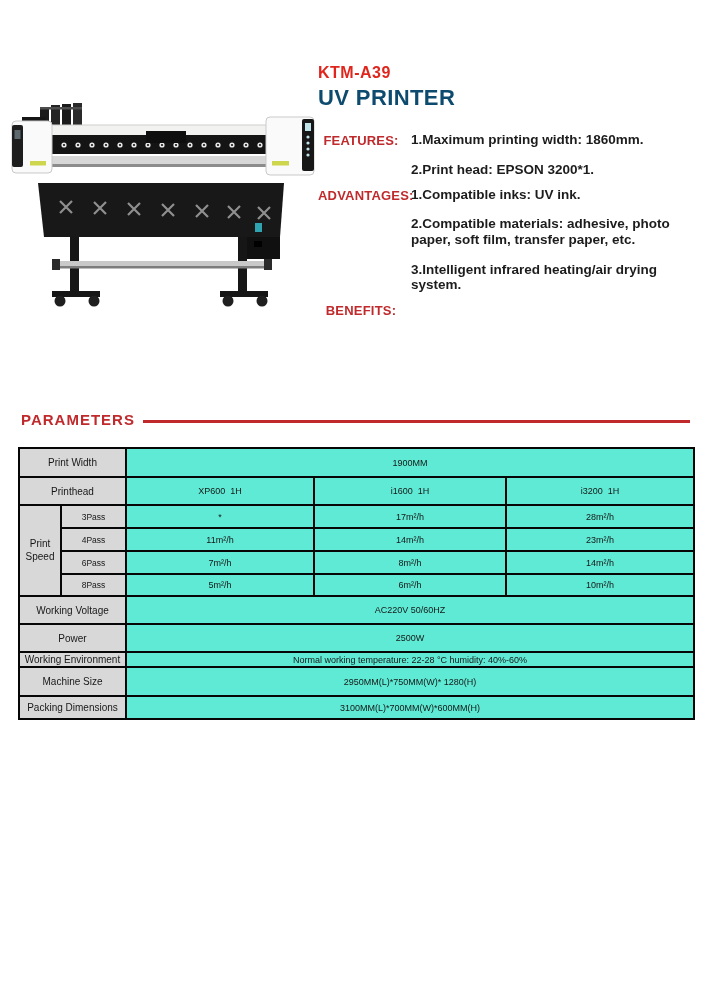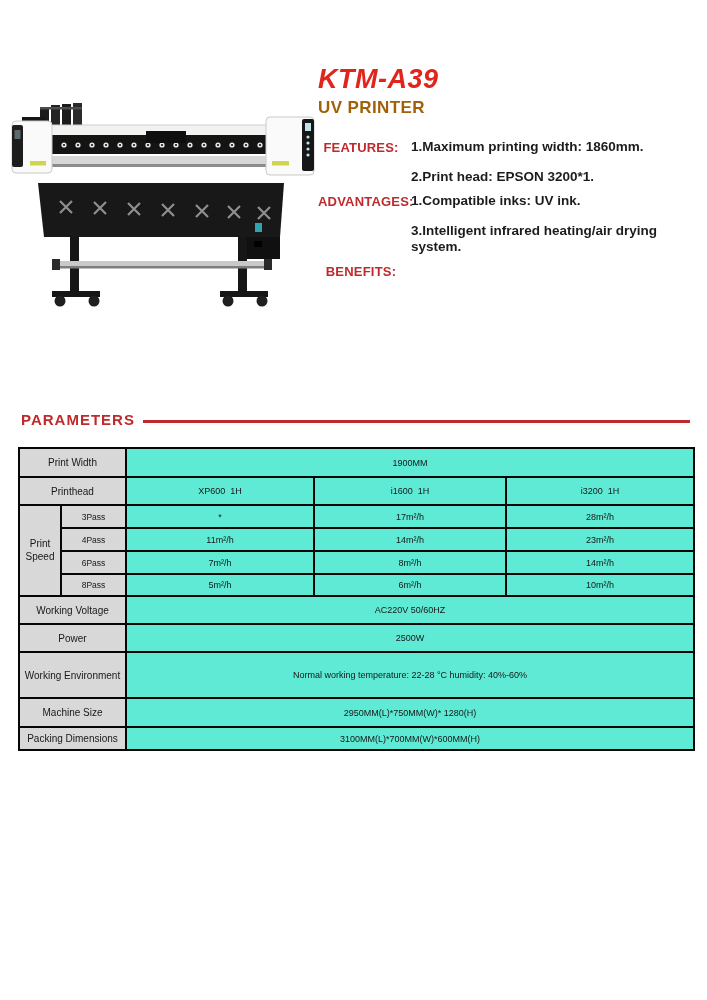--- a/index.html
+++ b/index.html
@@ -12,22 +12,22 @@
   *{margin:0;padding:0;box-sizing:border-box;}
   html,body{background:#ffffff;}
   .page{
     position:relative;width:707px;height:1000px;background:#ffffff;
     font-family:"Liberation Sans",sans-serif;overflow:hidden;margin:0 auto;
   }
   
   .printer-wrap{position:absolute;left:8px;top:95px;width:312px;height:215px;}
   
   .info{position:absolute;left:318px;top:64px;width:382px;}
-  .title{color:var(--red-title);font-size:27px;font-weight:bold;letter-spacing:.5px;line-height:1.15;font-style:italic;}
-  .subtitle{color:#a16207;font-size:17px;font-weight:bold;letter-spacing:.4px;margin-top:3px;}
+  .title{color:var(--red-title);font-size:16px;font-weight:bold;letter-spacing:.5px;line-height:1.15;}
+  .subtitle{color:#0c4a6e;font-size:22px;font-weight:bold;letter-spacing:.4px;margin-top:3px;}
   .sections{margin-top:21px;}
   .section{display:flex;margin-bottom:9px;}
   .section-label{flex:none;width:86px;text-align:center;color:var(--red-label);
     font-weight:bold;font-size:13px;padding-top:1px;letter-spacing:.2px;}
   .section-items{margin-left:7px;width:287px;}
   .item{font-size:13.5px;font-weight:600;color:var(--text-dark);line-height:1.16;margin-bottom:14px;}
   .item:last-child{margin-bottom:0;}
   
   .params-head{position:absolute;left:21px;top:411px;color:var(--red-label);
     font-size:15px;font-weight:bold;letter-spacing:1px;}
@@ -180,20 +180,21 @@
         <div class="section-label">FEATURES:</div>
         <div class="section-items">
           <div class="item">1.Maximum printing width: 1860mm.</div>
           <div class="item">2.Print head: EPSON 3200*1.</div>
         </div>
       </div>
       <div class="section">
         <div class="section-label">ADVANTAGES:</div>
         <div class="section-items">
           <div class="item">1.Compatible inks: UV ink.</div>
+          <div class="item">2.Compatible materials: adhesive, photo paper, soft film, transfer paper, etc.</div>
           <div class="item">3.Intelligent infrared heating/air drying system.</div>
         </div>
       </div>
       <div class="section">
         <div class="section-label">BENEFITS:</div>
         <div class="section-items">
         </div>
       </div>
     </div>
   </div>
@@ -246,21 +247,21 @@
         <td class="val">10m²/h</td>
       </tr>
       <tr style="height:28px">
         <td class="lab" colspan="2">Working Voltage</td>
         <td class="val" colspan="3">AC220V 50/60HZ</td>
       </tr>
       <tr style="height:28px">
         <td class="lab" colspan="2">Power</td>
         <td class="val" colspan="3">2500W</td>
       </tr>
-      <tr style="height:46px">
+      <tr style="height:15px">
         <td class="lab" colspan="2">Working Environment</td>
         <td class="val" colspan="3">Normal working temperature: 22-28 °C humidity: 40%-60%</td>
       </tr>
       <tr style="height:29px">
         <td class="lab" colspan="2">Machine Size</td>
         <td class="val" colspan="3">2950MM(L)*750MM(W)* 1280(H)</td>
       </tr>
       <tr style="height:23px">
         <td class="lab" colspan="2">Packing Dimensions</td>
         <td class="val" colspan="3">3100MM(L)*700MM(W)*600MM(H)</td>

